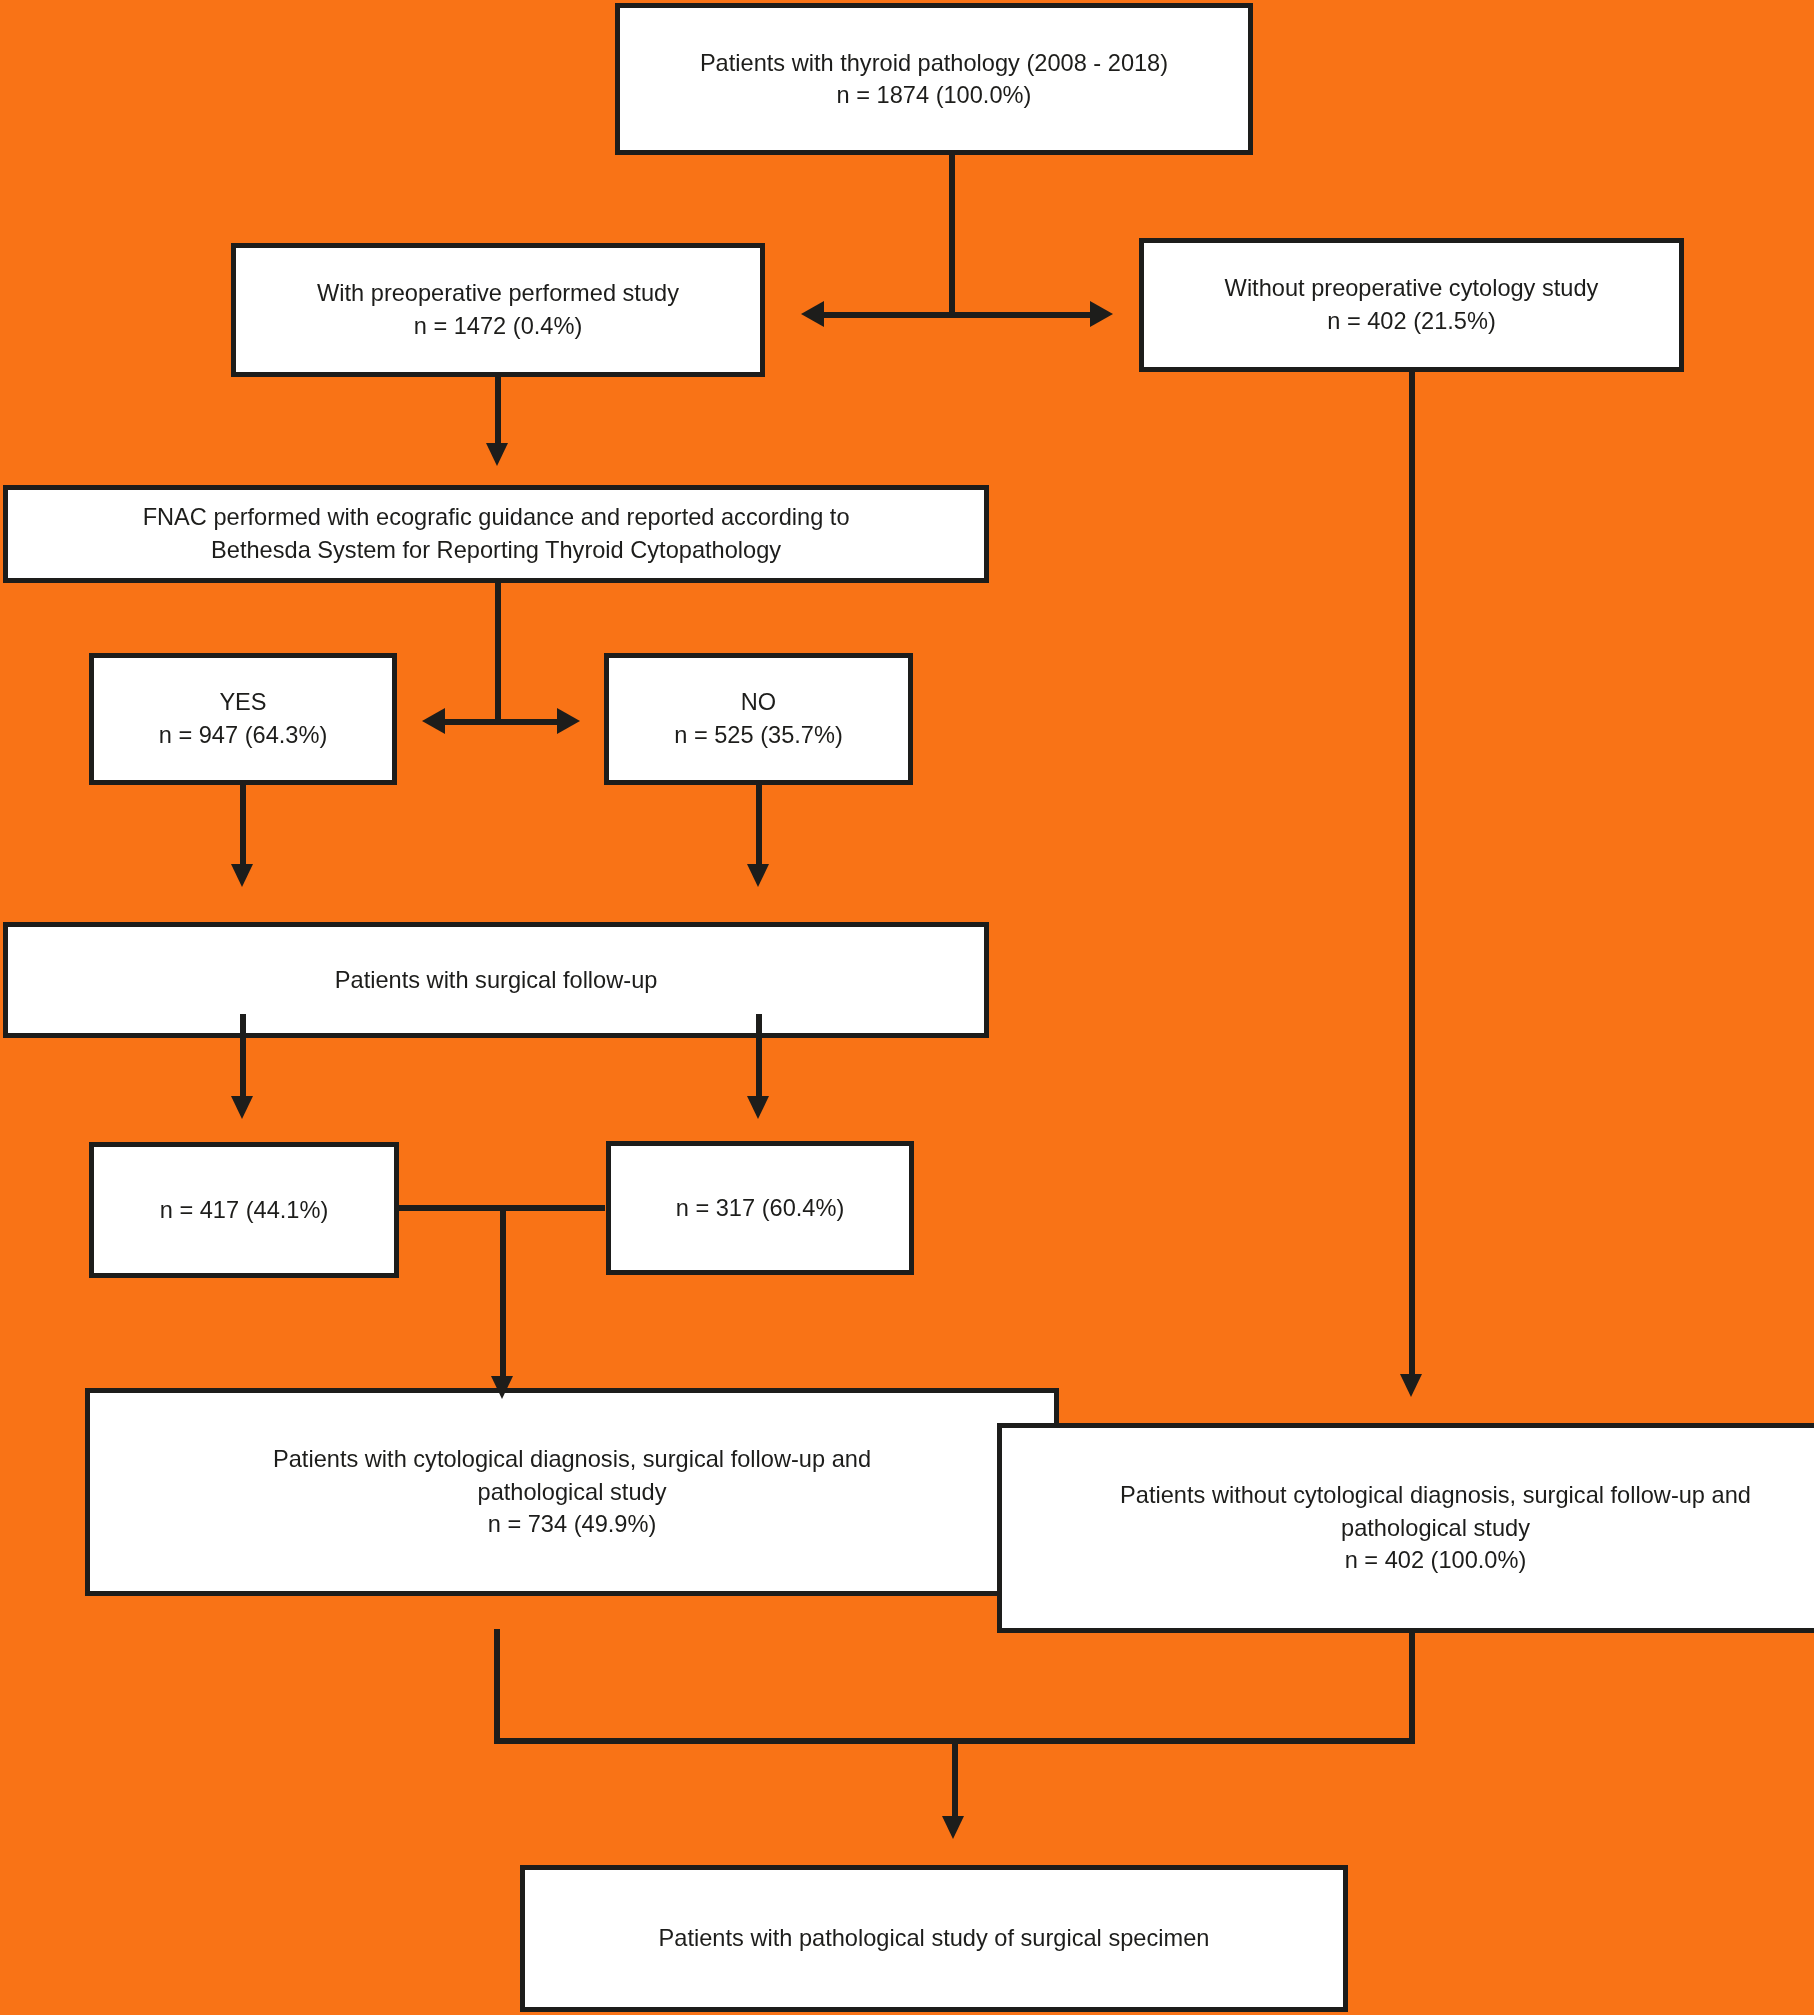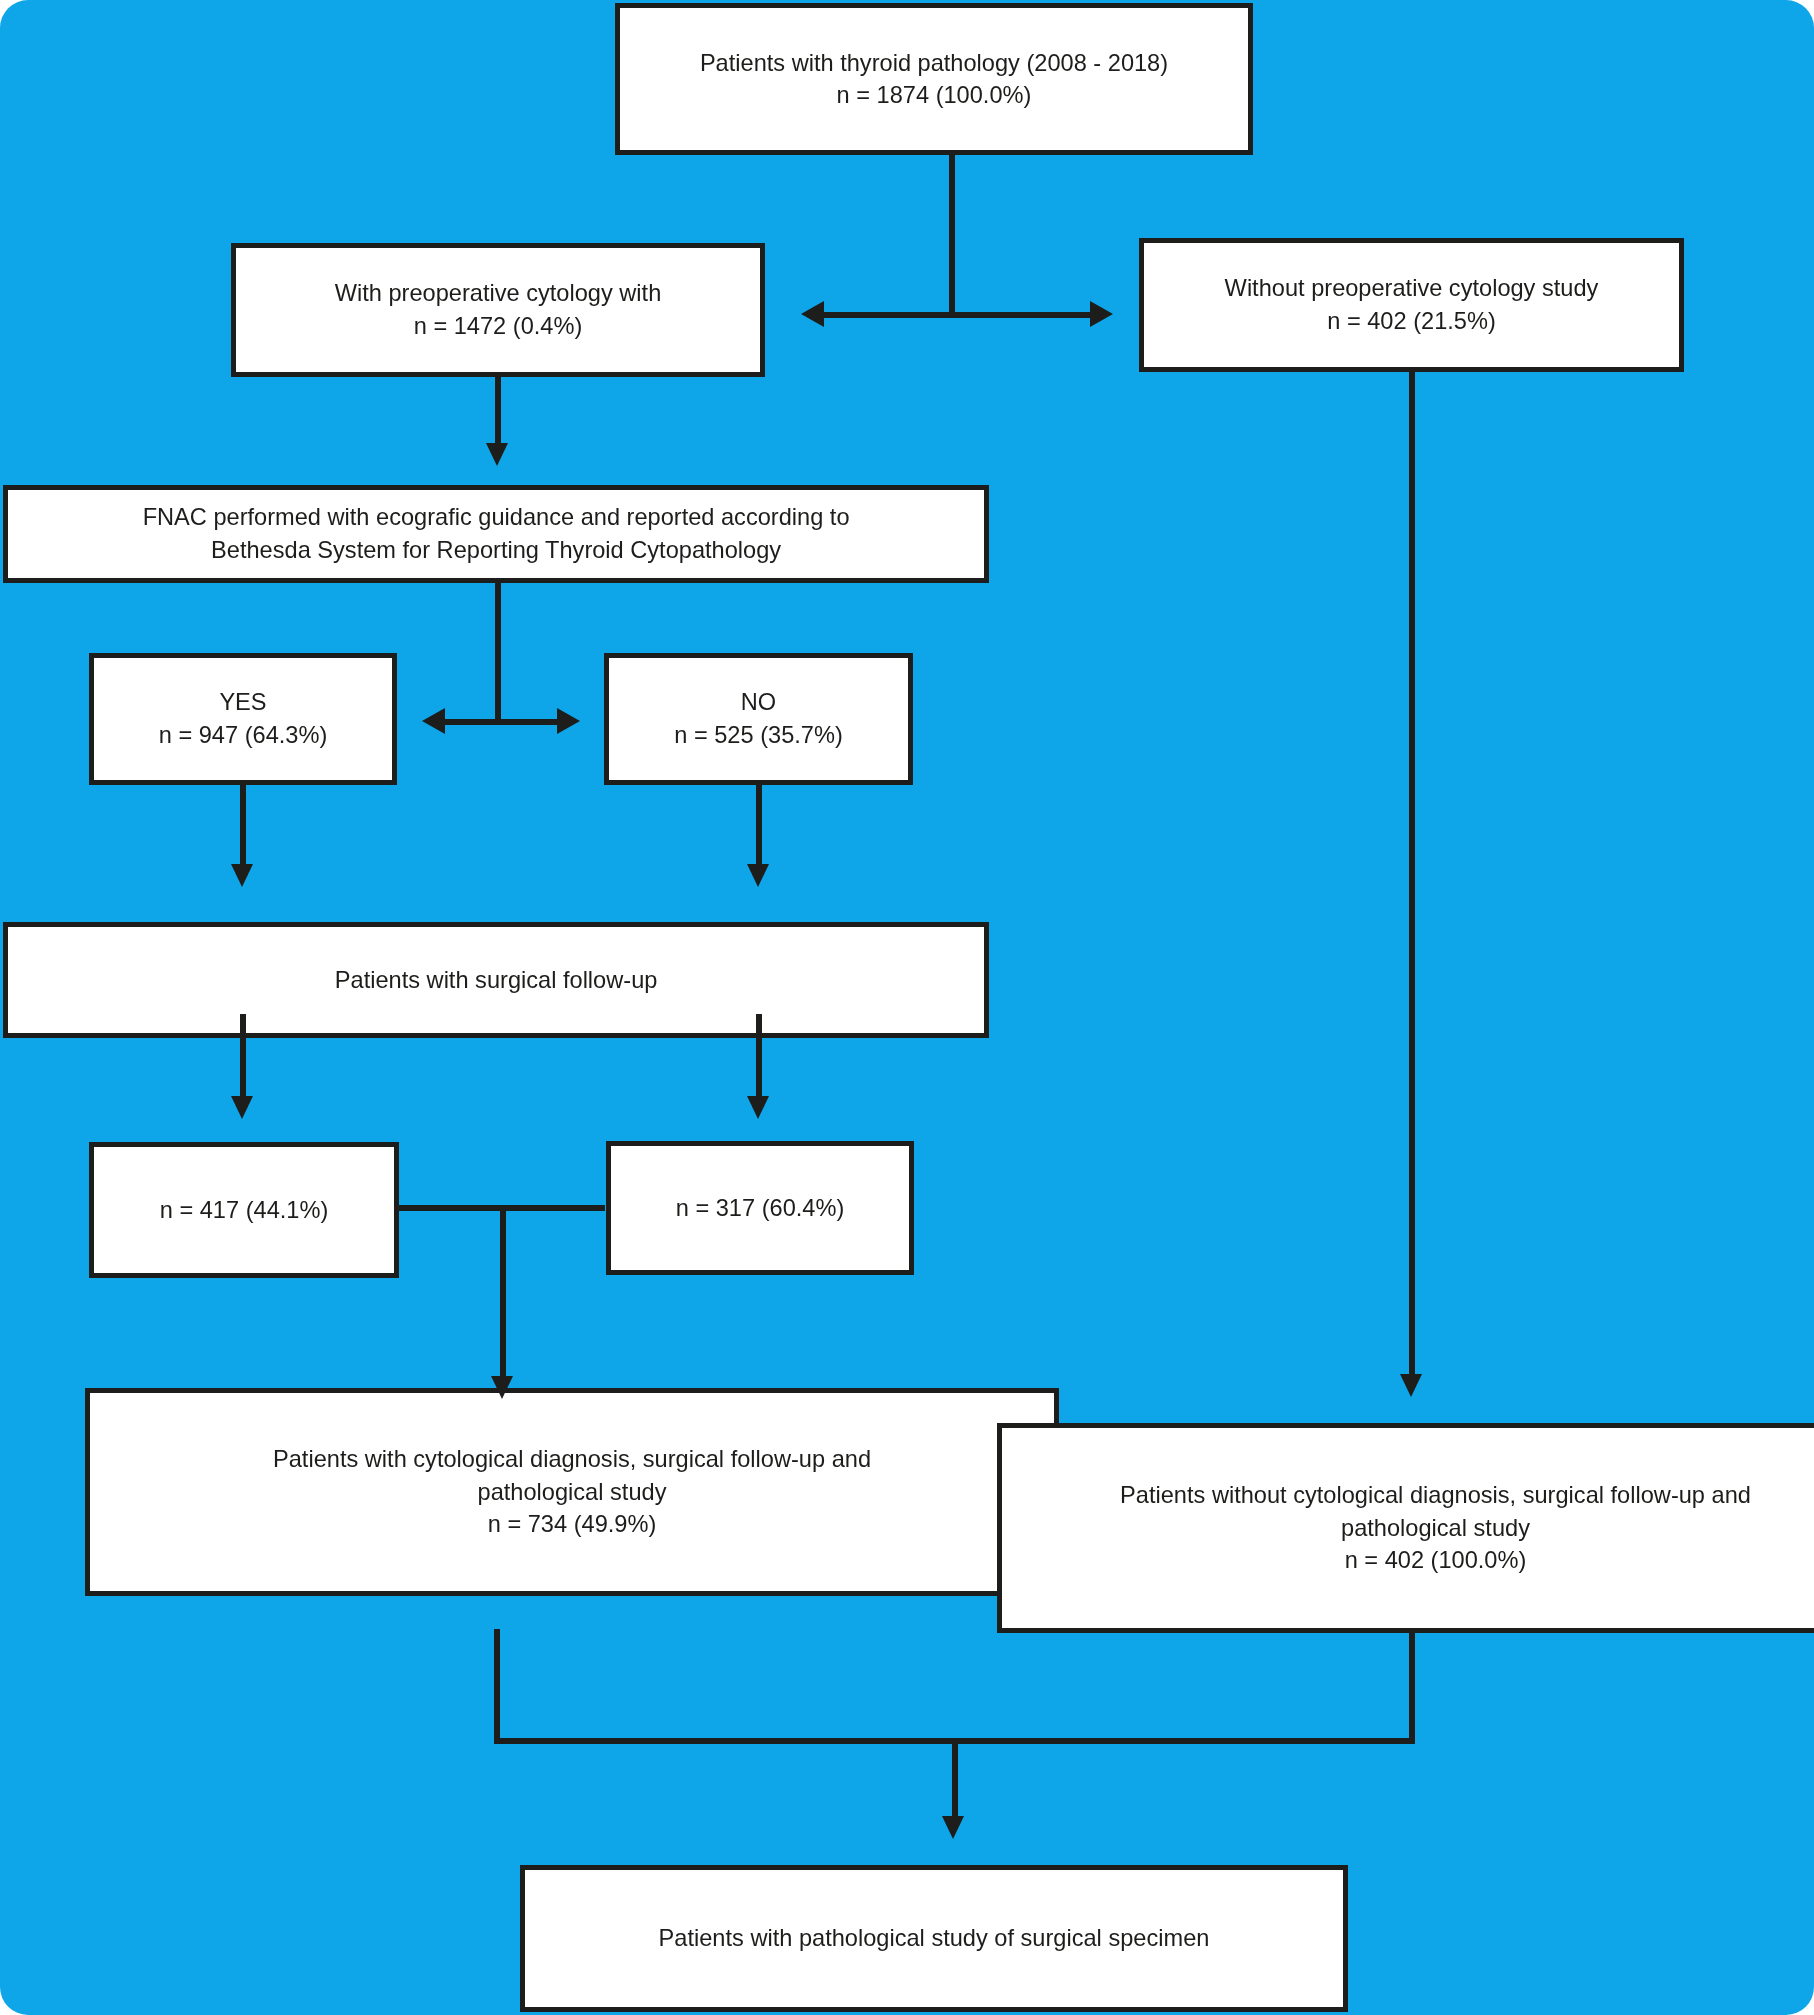--- a/index.html
+++ b/index.html
@@ -1,23 +1,22 @@
 <!DOCTYPE html>
 <html style="font-size:10px"><head>
 <meta charset="utf-8">
 <style>
   html,body{margin:0;padding:0;background:#ffffff;}
   .canvas{
     position:relative;
     width:1814px;height:2015px;
-    background:#0ea5e9;
+    background:#f97316;
     font-family:"Liberation Sans", sans-serif;
     color:#1d1d1b;
     overflow:hidden;
-    border-radius:28px;
   }
   .box{
     position:absolute;
     box-sizing:border-box;
     border:5px solid #1d1d1b;
     background:#ffffff;
     display:flex;
     align-items:center;
     justify-content:center;
     text-align:center;
@@ -57,21 +56,21 @@
 
   <div class="box" style="left:615px;top:3.1px;width:638px;height:152px;">
     <div class="txt">
       <div>Patients with thyroid pathology (2008 - 2018)</div>
       <div>n = 1874 (100.0%)</div>
     </div>
   </div>
 
   <div class="box" style="left:231px;top:243px;width:534px;height:134px;">
     <div class="txt">
-      <div>With preoperative cytology with</div>
+      <div>With preoperative performed study</div>
       <div>n = 1472 (0.4%)</div>
     </div>
   </div>
 
   <div class="box" style="left:1139px;top:238px;width:545px;height:134px;">
     <div class="txt">
       <div>Without preoperative cytology study</div>
       <div>n = 402 (21.5%)</div>
     </div>
   </div>

